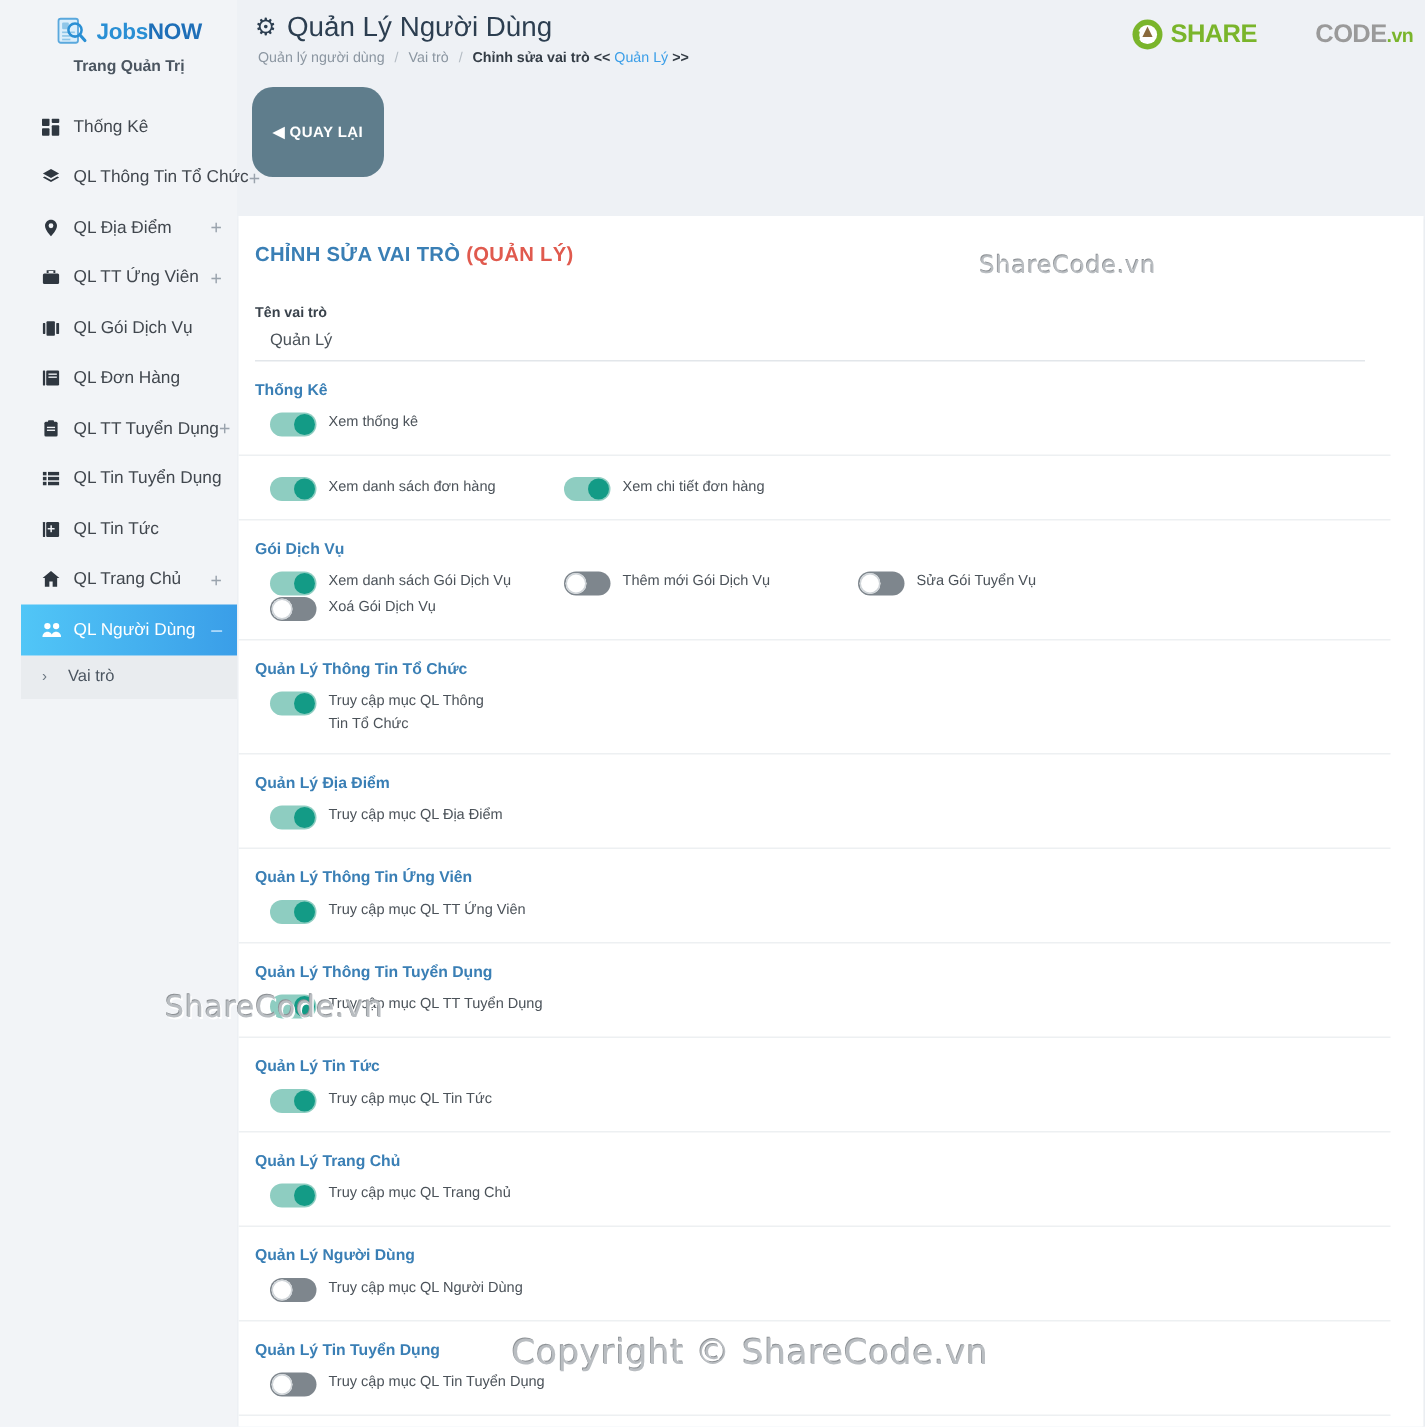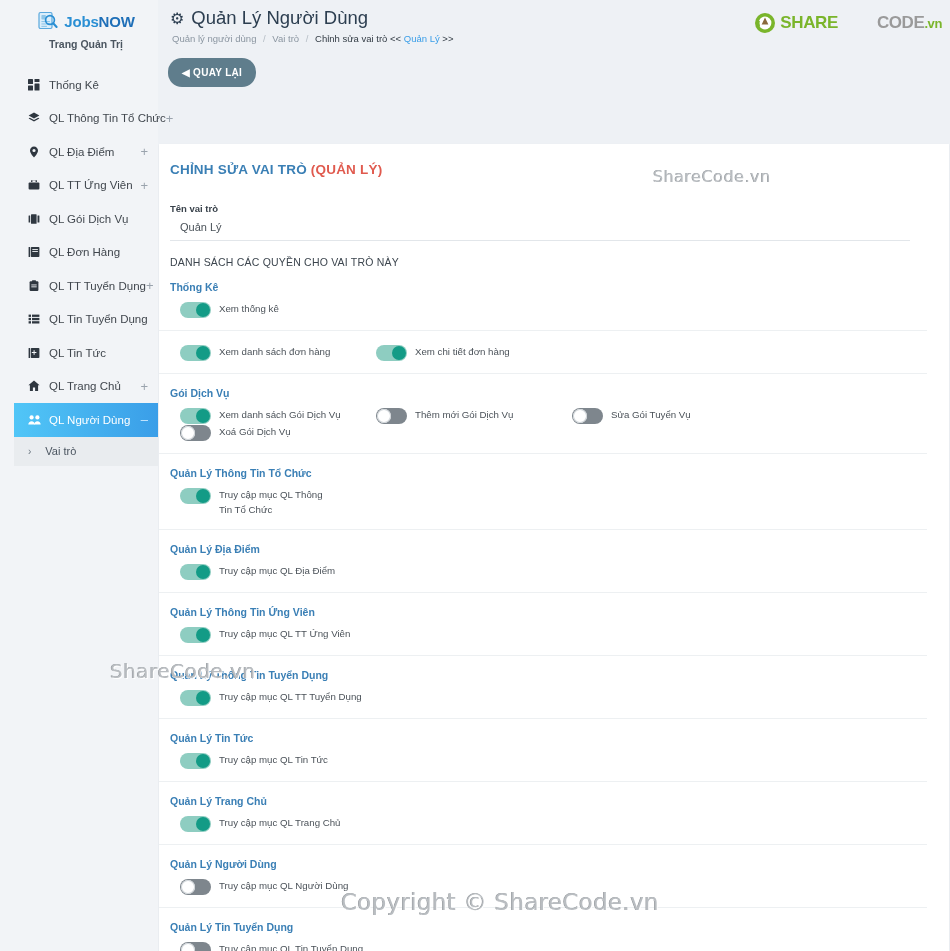--- a/index.html
+++ b/index.html
@@ -70,28 +70,28 @@
     position: absolute; left: 12px; top: 7px;
     font-size: 18.5px; color: #2c3e50; font-weight: normal;
     display: flex; align-items: center; gap: 7px;
   }
   .gear-ic { font-size: 16px; color: #2c3e50; }
   .breadcrumb {
     position: absolute; left: 14px; top: 33px;
     font-size: 9.5px; color: #8b96a1;
   }
   .breadcrumb .sep { color: #b4bcc4; margin: 0 4px; }
-  .breadcrumb .cur { color: #333c45; font-weight: normal; }
+  .breadcrumb .cur { color: #333c45; font-weight: bold; }
   .breadcrumb .lnk { color: #3a9ee8; }
   .back-btn {
     position: absolute; left: 10px; top: 58px;
     background: #5f7d8c; color: #fff;
     border: none; border-radius: 14px;
     font-size: 10px; font-weight: bold; letter-spacing: .3px;
-    padding: 9px 14px;
+    padding: 24px 14px;
     cursor: pointer;
     font-family: "Liberation Sans", sans-serif;
   }
   .sharecode-logo {
     position: absolute; right: 8px; top: 12px;
     display: flex; align-items: center; gap: 4px;
   }
   .sc-mark { width: 22px; height: 22px; position: relative; }
   .sc-text { font-size: 17px; font-weight: bold; letter-spacing: -0.4px; }
   .sc-text .a { color: #7ab52b; }
@@ -381,21 +381,20 @@
     <section class="card">
 
       <div class="card-title">
         <span>CHỈNH SỬA VAI TRÒ</span>
         <span class="paren">(QUẢN LÝ)</span>
       </div>
 
       <div class="field-label">Tên vai trò</div>
       <input class="field-input" type="text" value="Quản Lý" style="">
 
-      <div class="perm-heading">DANH SÁCH CÁC QUYỀN CHO VAI TRÒ NÀY</div>
 
       <div id="groups">
           <div class="group">
             <div class="group-title">Thống Kê</div>
             <div class="perm-row">
               <div class="perm">
                 <div class="toggle on">
                   <div class="knob"></div>
                 </div>
                 <div class="perm-label">Xem thống kê</div>

